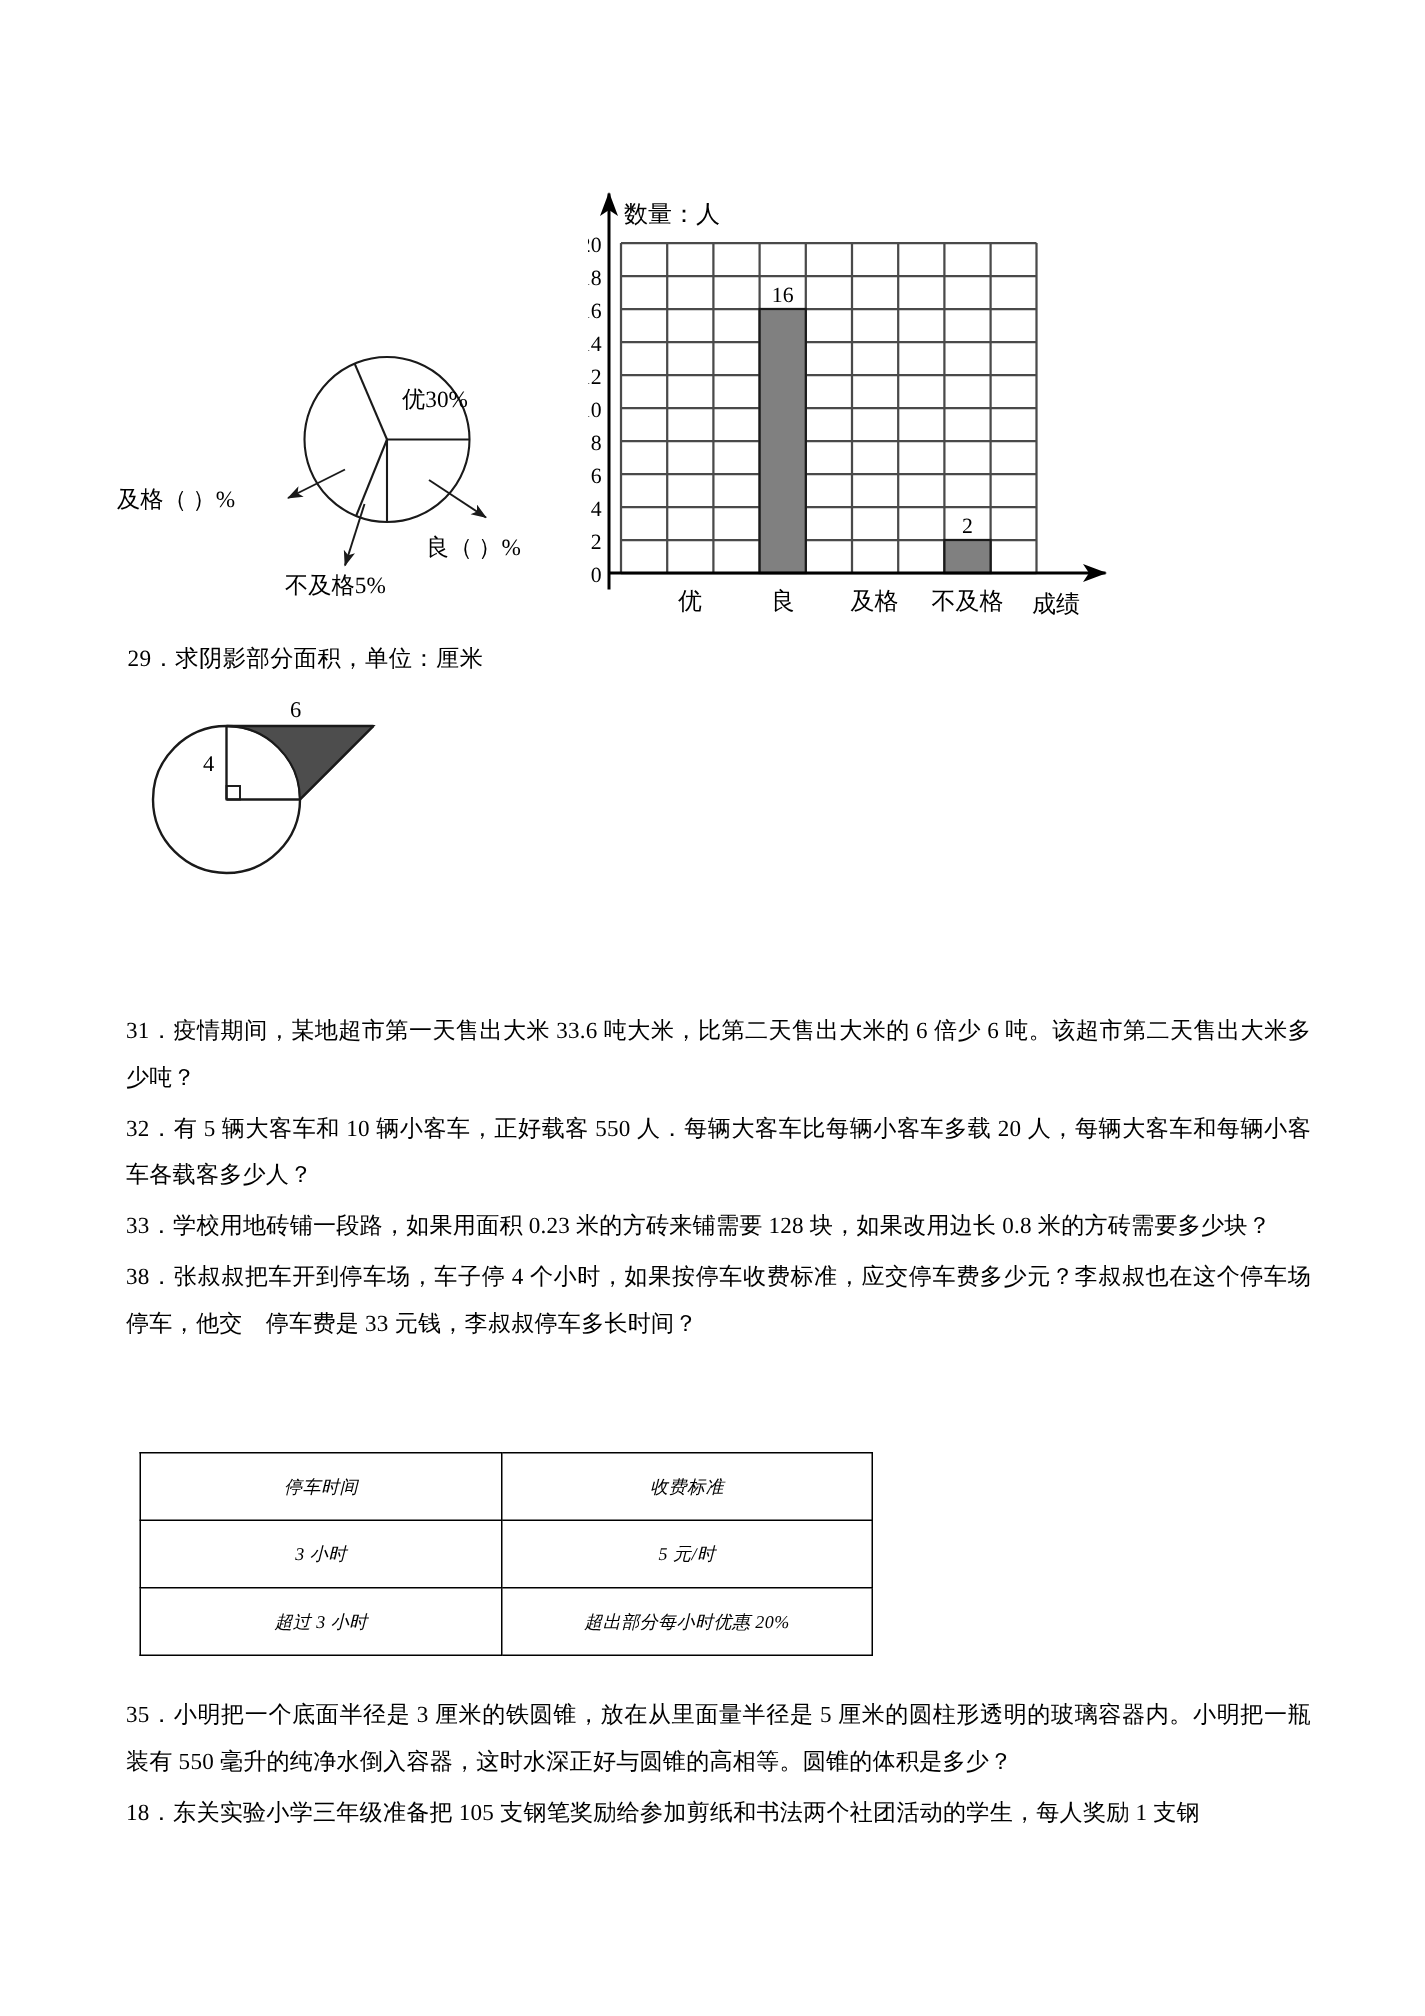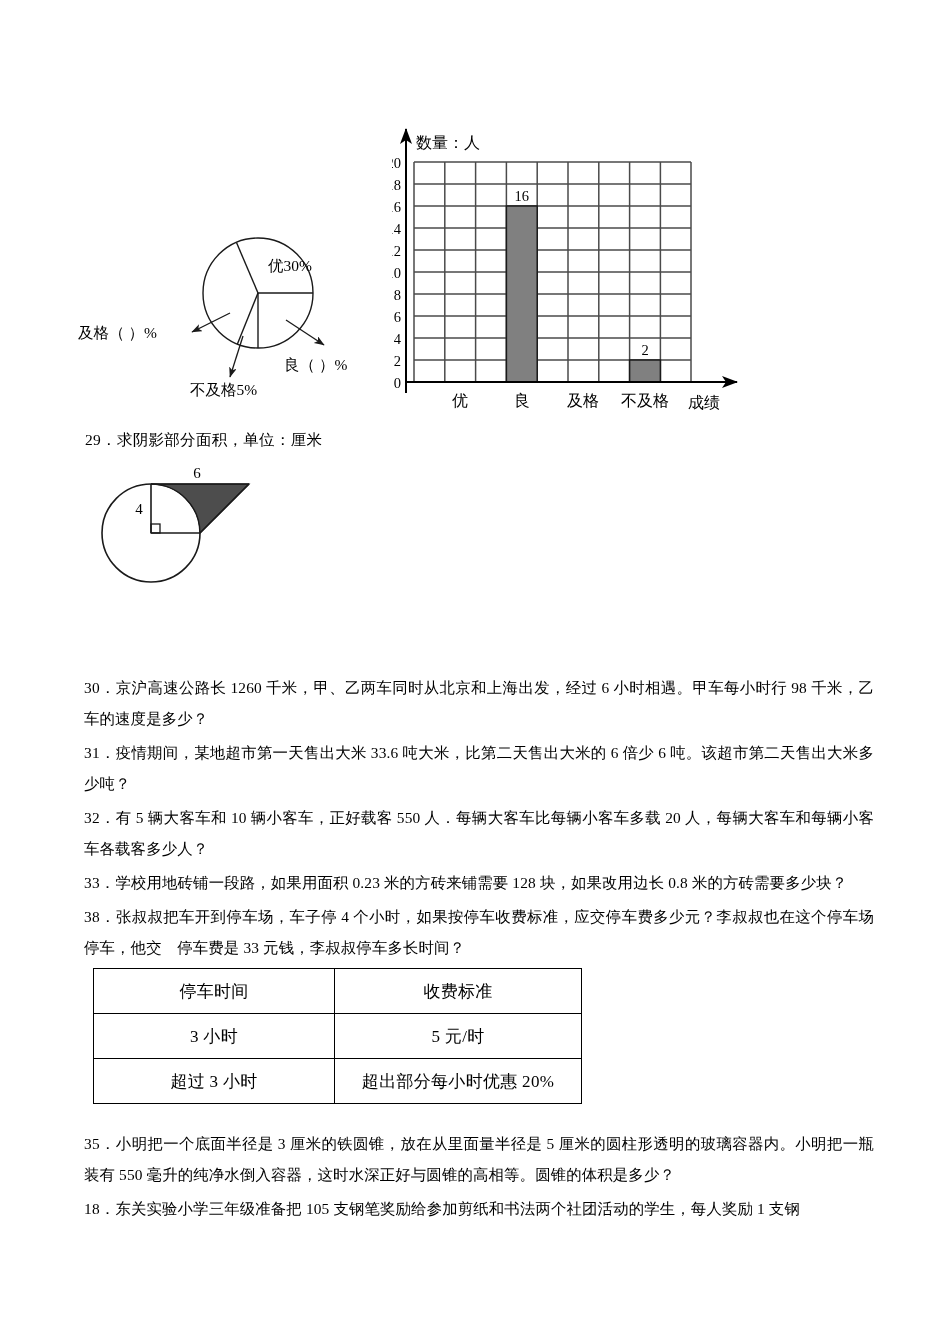--- a/index.html
+++ b/index.html
@@ -107,22 +107,23 @@
   table.fee-table {
     border-collapse: collapse;
     width: 482px;
     table-layout: fixed;
   }
   table.fee-table td {
     border: 1px solid #000000;
     height: 42px;
     text-align: center;
     vertical-align: middle;
-    font-size: 17px;
+    font-size: 12px;
     letter-spacing: 0.3px;
+    font-style: italic;
   }
   table.fee-table td.col-a { width: 238px; }
   table.fee-table td.col-b { width: 244px; }
 
   
   .questions-lower {
     position: absolute;
     left: 84px;
     top: 1128px;
     width: 790px;
@@ -257,23 +258,20 @@
 
       <rect x="68" y="62" width="9" height="9" fill="none" stroke="#1a1a1a" stroke-width="1.3"></rect>
 
       <text x="114" y="16" text-anchor="middle" font-family="'Liberation Serif', serif" font-size="15" fill="#000">6</text>
       <text x="56" y="52" text-anchor="middle" font-family="'Liberation Serif', serif" font-size="15" fill="#000">4</text>
     </svg>
   </div>
 
 
   <div class="questions">
-    <p class="q">
-      <span class="q-num">30．</span><span>京沪高速公路长 1260 千米，甲、乙两车同时从北京和上海出发，经过 6 小时相遇。甲车每小时行 98 千米，乙车的速度是多少？</span>
-    </p>
     <p class="q">
       <span class="q-num">31．</span><span>疫情期间，某地超市第一天售出大米 33.6 吨大米，比第二天售出大米的 6 倍少 6 吨。该超市第二天售出大米多少吨？</span>
     </p>
     <p class="q">
       <span class="q-num">32．</span><span>有 5 辆大客车和 10 辆小客车，正好载客 550 人．每辆大客车比每辆小客车多载 20 人，每辆大客车和每辆小客车各载客多少人？</span>
     </p>
     <p class="q">
       <span class="q-num">33．</span><span>学校用地砖铺一段路，如果用面积 0.23 米的方砖来铺需要 128 块，如果改用边长 0.8 米的方砖需要多少块？</span>
     </p>
     <p class="q">

